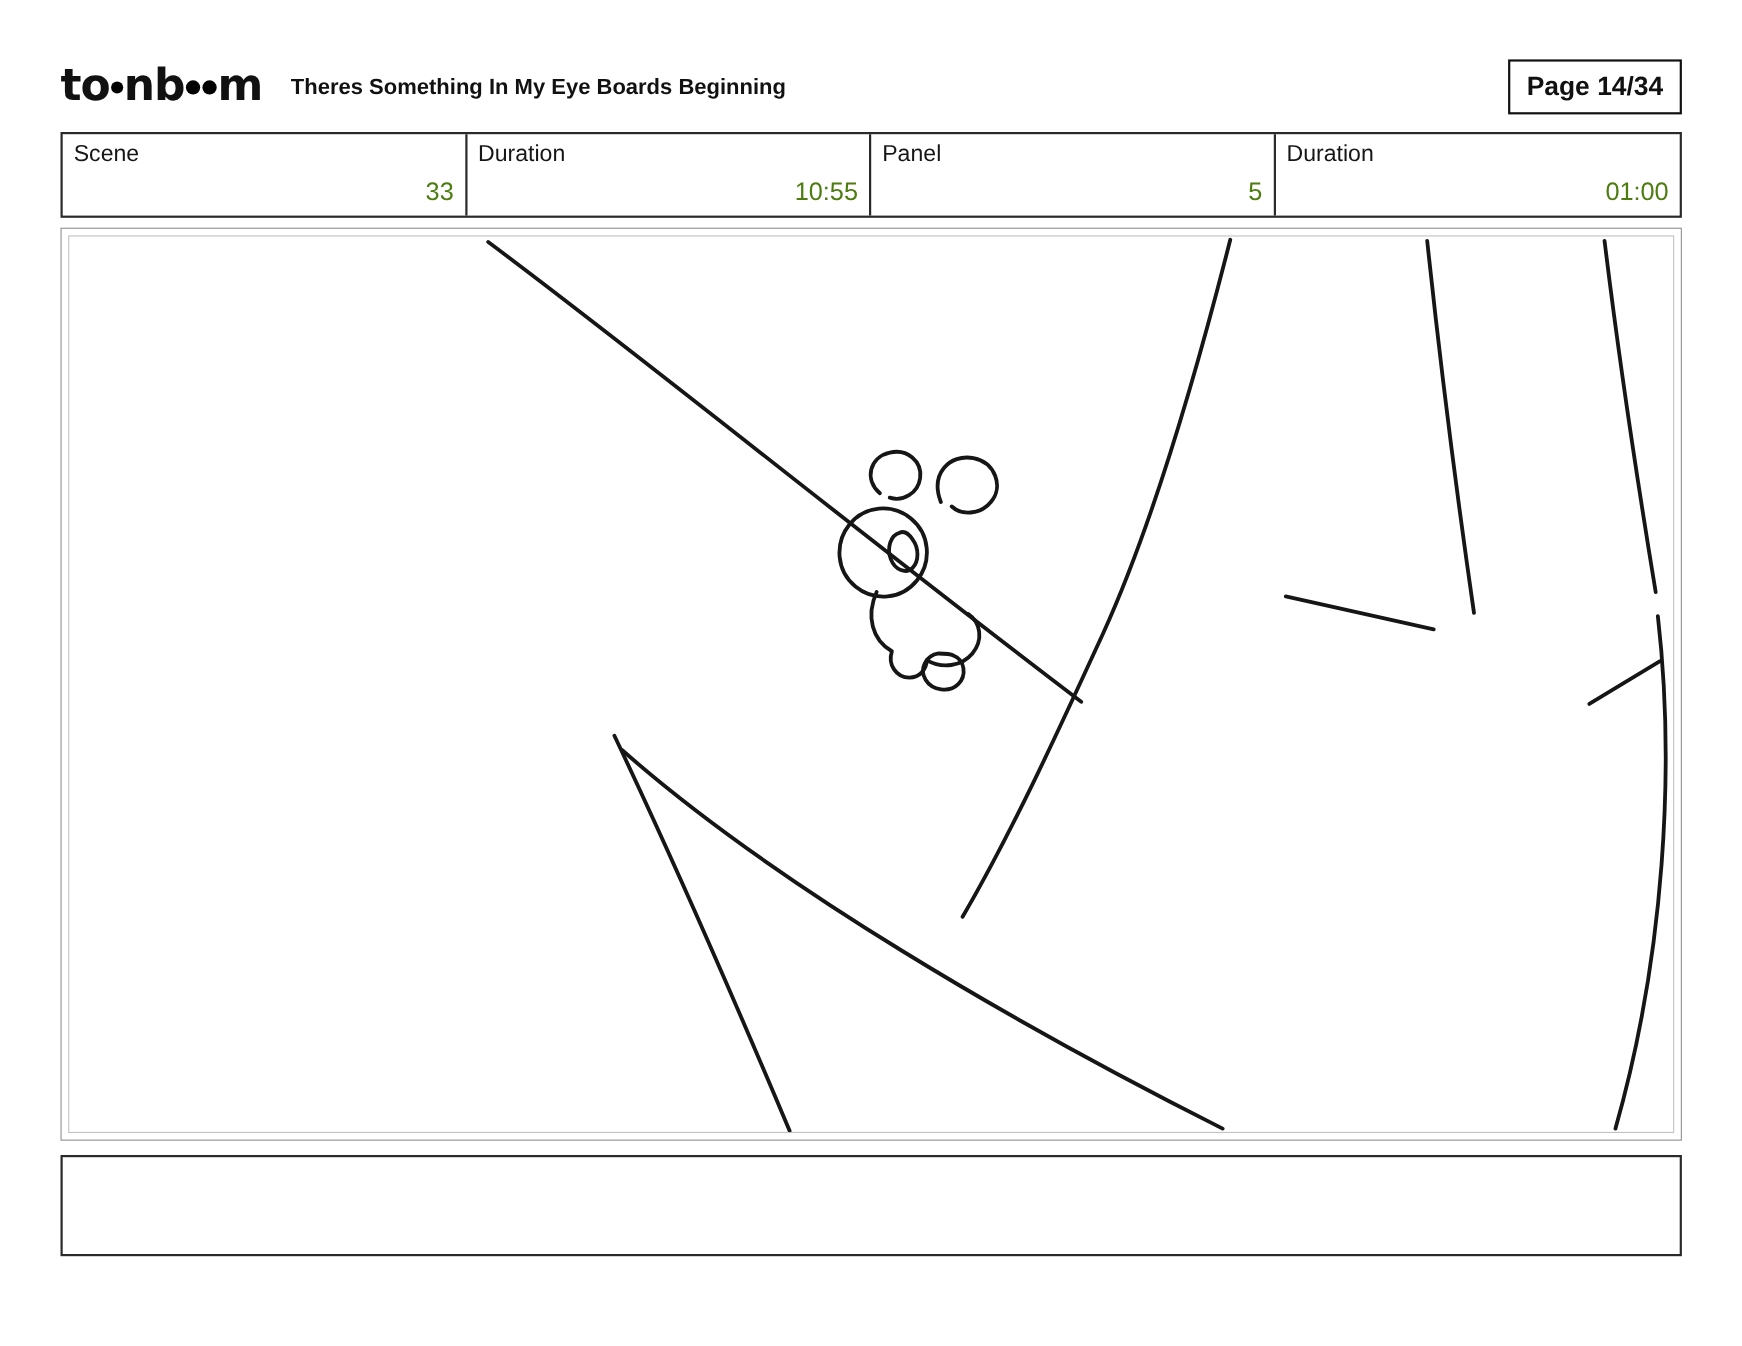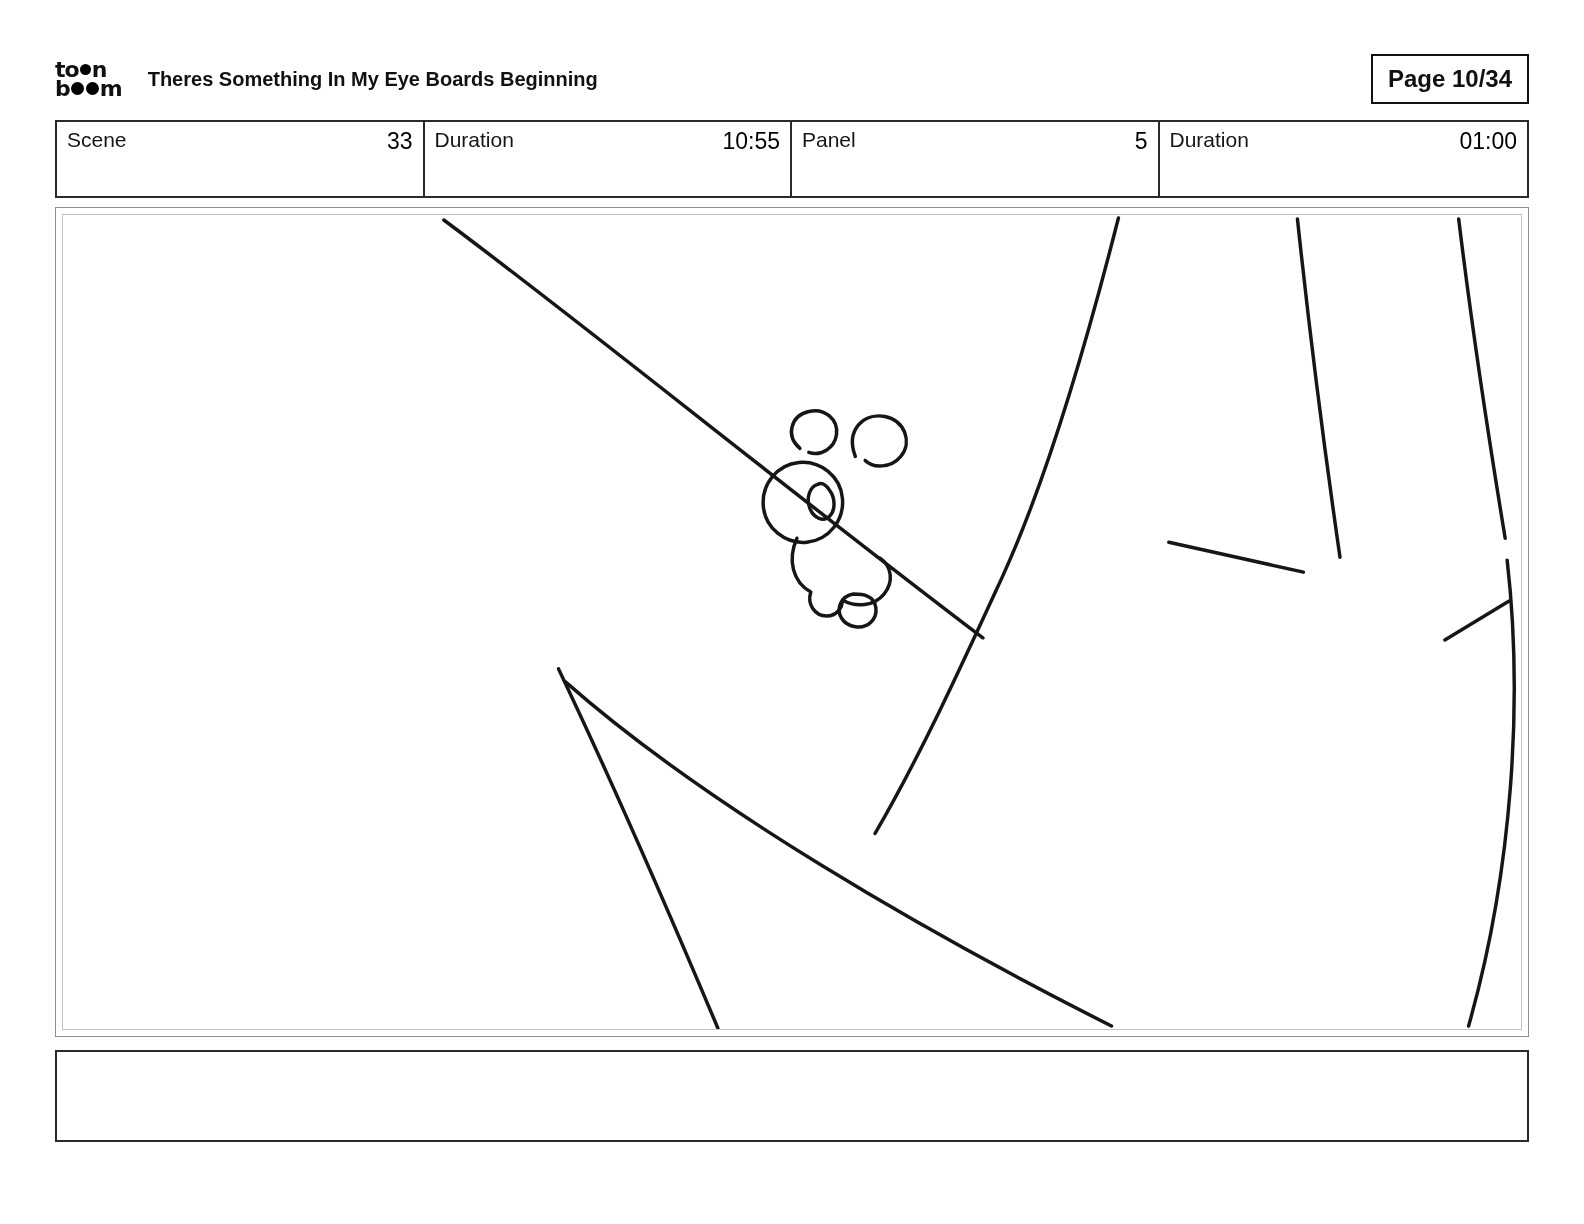--- a/index.html
+++ b/index.html
@@ -16,26 +16,25 @@
 
   
   .header {
     padding-top: 46px;
     display: flex;
     align-items: center;
     height: 112px;
   }
   .logo {
     display: flex;
-    flex-direction: column;
     justify-content: center;
     line-height: 0.88;
     font-family: "DejaVu Sans", sans-serif;
     font-weight: 900;
-    font-size: 22px;
+    font-size: 40px;
     letter-spacing: -1px;
     user-select: none;
     margin-right: 26px;
   }
   .logo-line { display: flex; align-items: center; }
   .logo-dot {
     width: 13px; height: 13px;
     background: #000; border-radius: 50%;
     display: inline-block;
     margin: 0 1px;
@@ -57,28 +56,28 @@
   
   .info-table {
     margin-top: 8px;
     display: grid;
     grid-template-columns: repeat(4, 1fr);
     border: 2px solid #2a2a2a;
     height: 78px;
   }
   .info-cell {
     display: flex;
-    flex-direction: row;
+    flex-direction: column;
     justify-content: space-between;
     padding: 6px 10px 8px 10px;
     border-right: 2px solid #2a2a2a;
   }
   .info-cell:last-child { border-right: none; }
   .info-label { font-size: 21px; color: #161616; }
-  .info-value { font-size: 23px; text-align: right; color: #000000; }
+  .info-value { font-size: 23px; text-align: right; color: #4d7c0f; }
 
   
   .panel {
     margin-top: 9px;
     height: 830px;
     border: 1px solid #8f8f8f;
     padding: 6px;
     background: #fff;
   }
   .panel-inner {
@@ -117,21 +116,21 @@
           <span>n</span>
       </div>
       <div class="logo-line">
         <span>b</span>
           <span class="logo-dot"></span>
           <span class="logo-dot"></span>
           <span>m</span>
       </div>
     </div>
     <div class="title">Theres Something In My Eye Boards Beginning</div>
-    <div class="page-box">Page 10/34</div>
+    <div class="page-box">Page 14/34</div>
   </div>
 
   <div class="info-table">
     <div class="info-cell">
       <div class="info-label">Scene</div>
       <div class="info-value">33</div>
     </div>
     <div class="info-cell">
       <div class="info-label">Duration</div>
       <div class="info-value">10:55</div>

